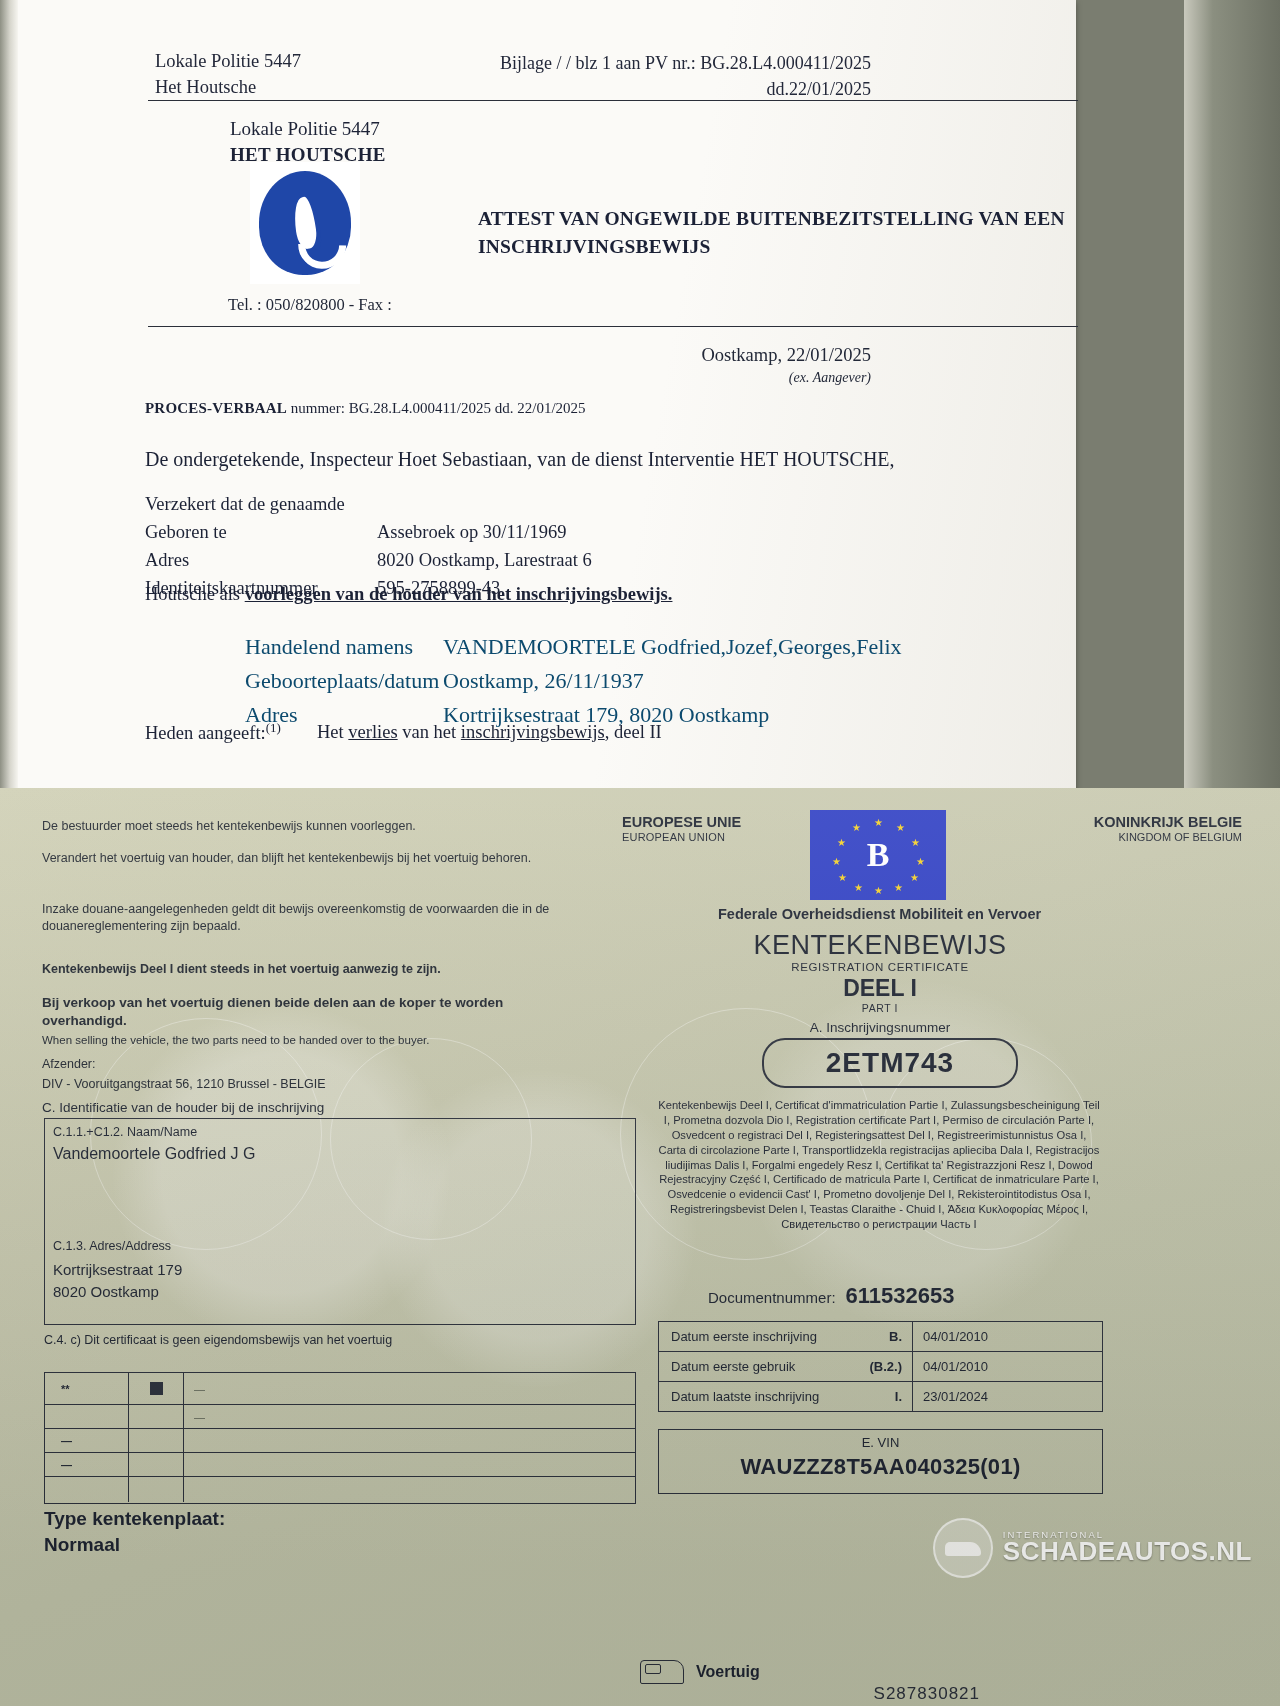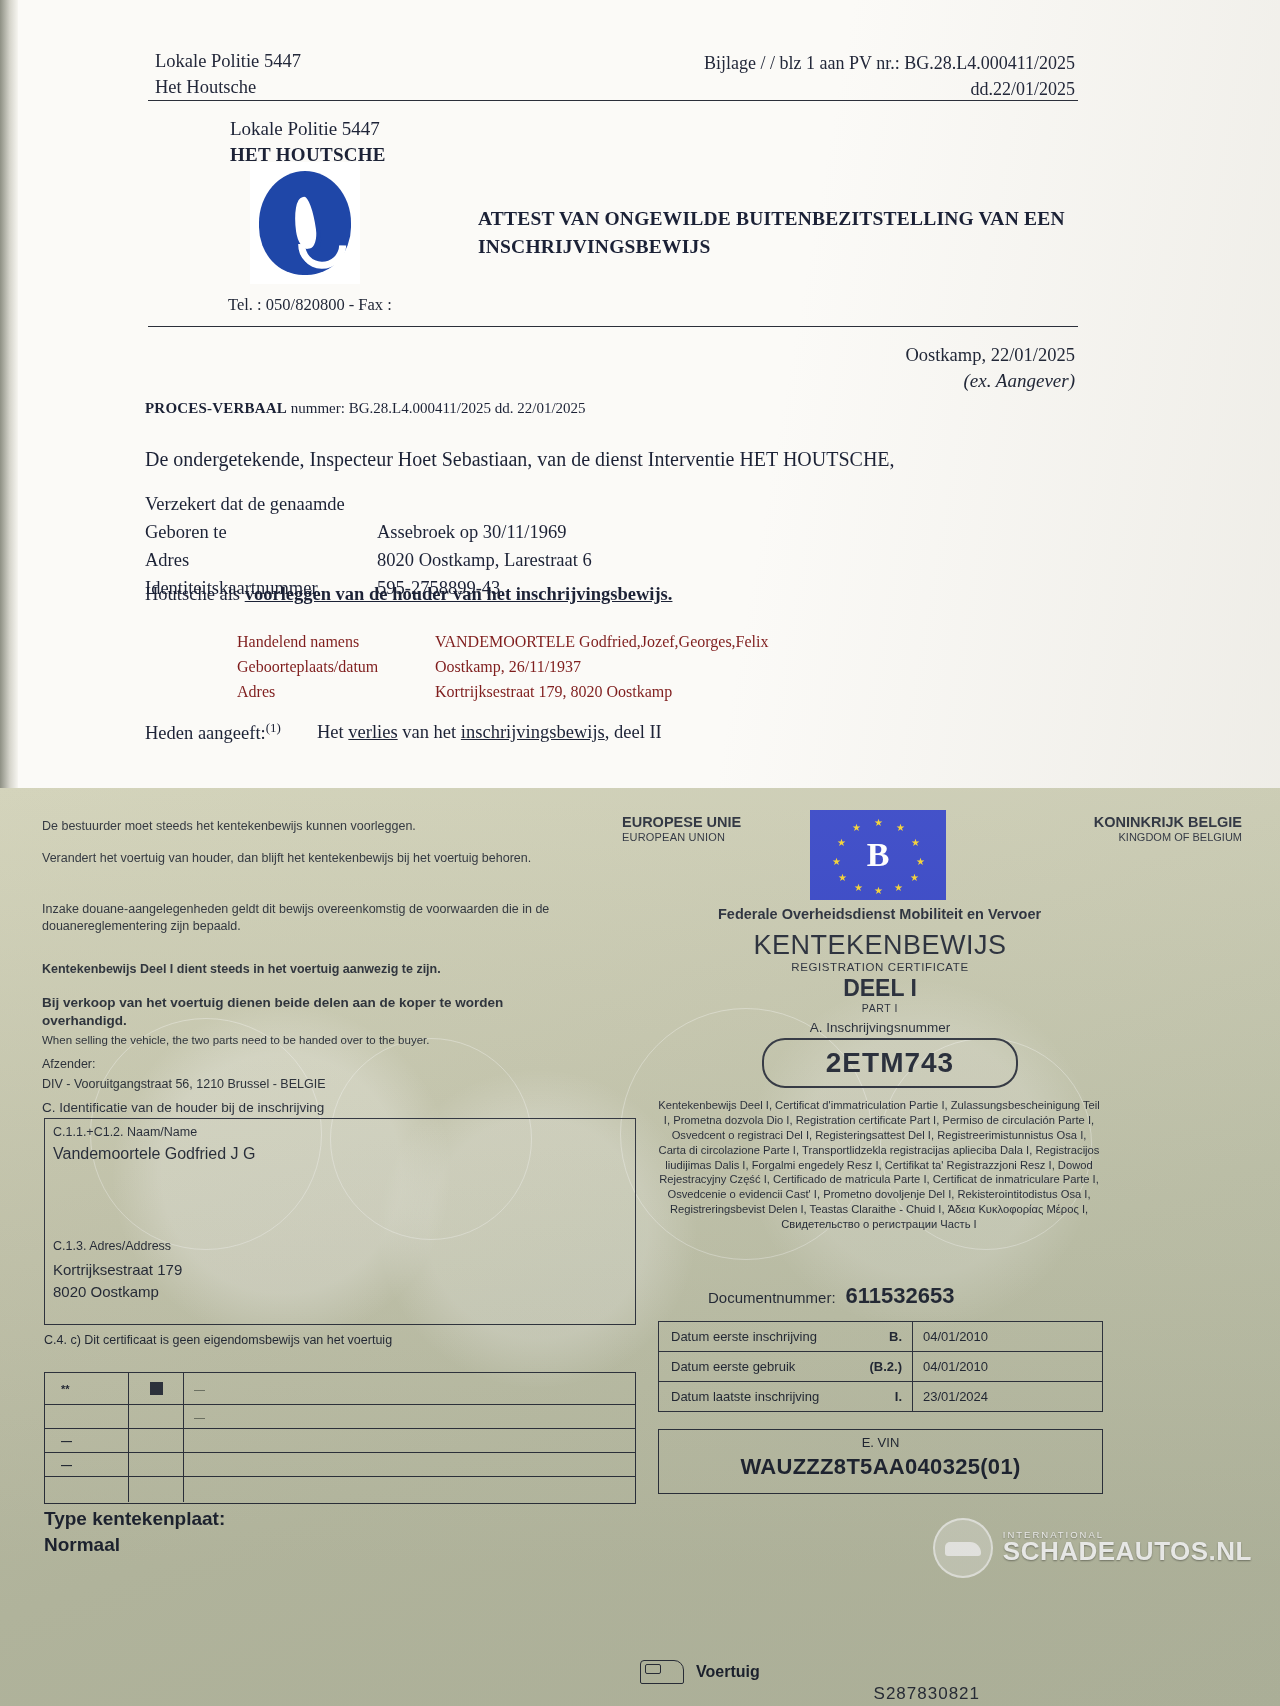--- a/index.html
+++ b/index.html
@@ -14,21 +14,21 @@
     overflow: hidden;
     font-family: "Liberation Serif", serif;
     background: #7a7d70;
   }
 
   
   .doc-top {
     position: absolute;
     left: 0;
     top: 0;
-    width: 1280px;
+    width: 1076px;
     height: 800px;
     background: #fbfaf7;
     box-shadow: 0 2px 6px rgba(0,0,0,0.35);
   }
   .doc-top::before {
     content: "";
     position: absolute;
     left: 0; top: 0; right: 0; bottom: 0;
     background: linear-gradient(100deg, rgba(255,255,255,0) 60%, rgba(228,226,218,0.55) 100%);
     pointer-events: none;
@@ -152,21 +152,21 @@
     position: absolute;
     right: 205px;
     top: 345px;
     text-align: right;
     font-size: 18.5px;
     color: #222838;
   }
   .place-date .ex {
     display: block;
     font-style: italic;
-    font-size: 19px;
+    font-size: 14px;
     margin-top: 4px;
   }
 
   .pv-line {
     position: absolute;
     left: 145px;
     top: 400px;
     font-size: 15px;
     color: #1c2236;
   }
@@ -196,24 +196,24 @@
     position: absolute;
     left: 145px;
     top: 584px;
     font-size: 18.5px;
     color: #1c2236;
   }
   .acting-as u { text-decoration: underline; font-weight: bold; }
 
   .onbehalf {
     position: absolute;
-    left: 237px;
+    left: 245px;
     top: 630px;
-    font-size: 16px;
-    color: #7f1d1d;
+    font-size: 22px;
+    color: #0c4a6e;
     line-height: 1.55;
   }
   .onbehalf .row { display: flex; }
   .onbehalf .lab { width: 198px; }
 
   .declares {
     position: absolute;
     left: 145px;
     top: 718px;
     font-size: 18.5px;

